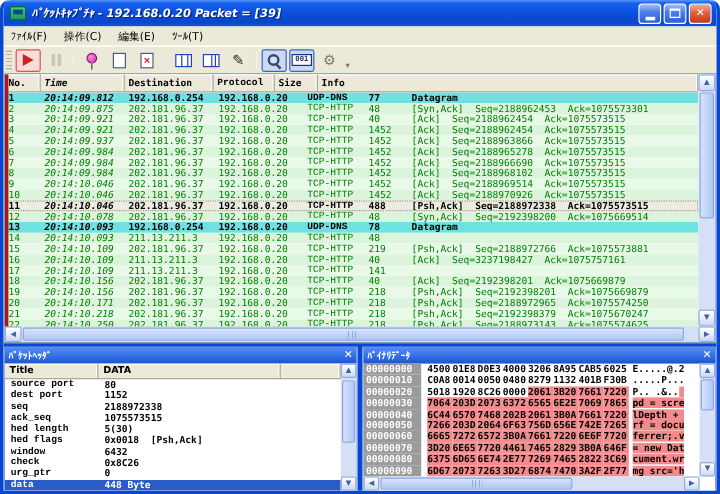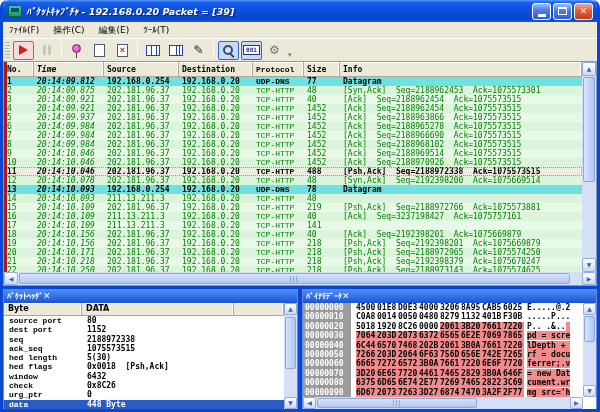--- a/index.html
+++ b/index.html
@@ -66,21 +66,21 @@
   .sb-v .sbtn{left:0;width:14px;height:14px;}
   .sb-h .sbtn{top:0;height:13px;width:14px;}
   .sthumb-v{position:absolute;left:1px;right:1px;background:linear-gradient(90deg,#D7E3FC,#AFC7F5);border:1px solid #8FA8DC;border-radius:2px;}
   .sthumb-h{position:absolute;top:1px;bottom:1px;background:linear-gradient(180deg,#D7E3FC,#AFC7F5);border:1px solid #8FA8DC;border-radius:2px;display:flex;align-items:center;justify-content:center;}
   .sgrip{width:9px;height:6px;background:repeating-linear-gradient(90deg,#8FA8DC 0 1px,transparent 1px 3px);}
   
   .panels{flex:1;display:flex;gap:4px;margin-top:3px;}
   .panel{background:#fff;border:1px solid #6A8AD4;position:relative;display:flex;flex-direction:column;}
   .pleft{width:295px;flex:0 0 auto;}
   .pright{flex:1;}
-  .pcap{height:13px;flex:0 0 auto;background:linear-gradient(180deg,#4C8CF8,#1C55CF);color:#fff;font-weight:bold;font-size:8px;line-height:12px;padding:0 3px;display:flex;align-items:center;}
+  .pcap{height:13px;flex:0 0 auto;background:linear-gradient(180deg,#4C8CF8,#1C55CF);color:#fff;font-weight:bold;font-size:8px;line-height:12px;padding:0 3px;display:flex;justify-content:space-between;align-items:center;}
   .pcap .px{font-size:9px;line-height:1;}
   
   .hph{display:flex;height:13px;background:#ECE9D8;border-bottom:1px solid #ACA899;font-weight:bold;font-size:8px;margin-right:13px;}
   .hph .hc{border-right:1px solid #ACA899;box-shadow:inset -1px 0 0 #fff, inset 0 1px 0 #fff;padding:1px 4px;}
   .hc-title{width:78px;} .hc-data{width:152px;} .hc-rest{flex:1;}
   .hprows{flex:1;overflow:hidden;margin-right:13px;font-family:"DejaVu Sans Mono","Liberation Mono",monospace;font-size:8px;font-weight:bold;color:#000;}
   .hprow{display:flex;height:9.3px;line-height:9.3px;}
   .hprow .t{width:78px;padding-left:5px;white-space:pre;overflow:hidden;font-family:Liberation Mono, monospace;}
   .hprow .v{flex:1;padding-left:5px;white-space:pre;overflow:hidden;}
   .hprow.sel{background:var(--c-selection,#2A5CC8);color:#fff;}
@@ -173,21 +173,20 @@
     <span class="tchev">▾</span>
   </div>
 
   <div class="mainarea">
 
     <div class="plist">
       <div class="redstrip"></div>
       <div class="phead">
         <div class="c c-no">No.</div>
         <div class="c c-time">Time</div>
-        <div class="c c-src">Source</div>
         <div class="c c-dst">Destination</div>
         <div class="c c-proto">Protocol</div>
         <div class="c c-size">Size</div>
         <div class="c c-info" style="flex:1">Info</div>
       </div>
       <div class="prows" id="packet-rows">
           <div class="prow dns">
             <div class="c c-no">1</div>
             <div class="c c-time">20:14:09.812</div>
             <div class="c c-src">192.168.0.254</div>
@@ -399,21 +398,21 @@
     </div>
 
     <div class="panels">
 
       <div class="panel pleft">
         <div class="pcap">
           <span>ﾊﾟｹｯﾄﾍｯﾀﾞ</span>
           <span class="px">✕</span>
         </div>
         <div class="hph">
-          <span class="hc hc-title">Byte</span>
+          <span class="hc hc-title">Title</span>
           <span class="hc hc-data">DATA</span>
           <span class="hc hc-rest"></span>
         </div>
         <div class="hprows" id="hp-rows">
             <div class="hprow">
               <span class="t">source port</span>
               <span class="v">80</span>
             </div>
             <div class="hprow">
               <span class="t">dest port</span>

